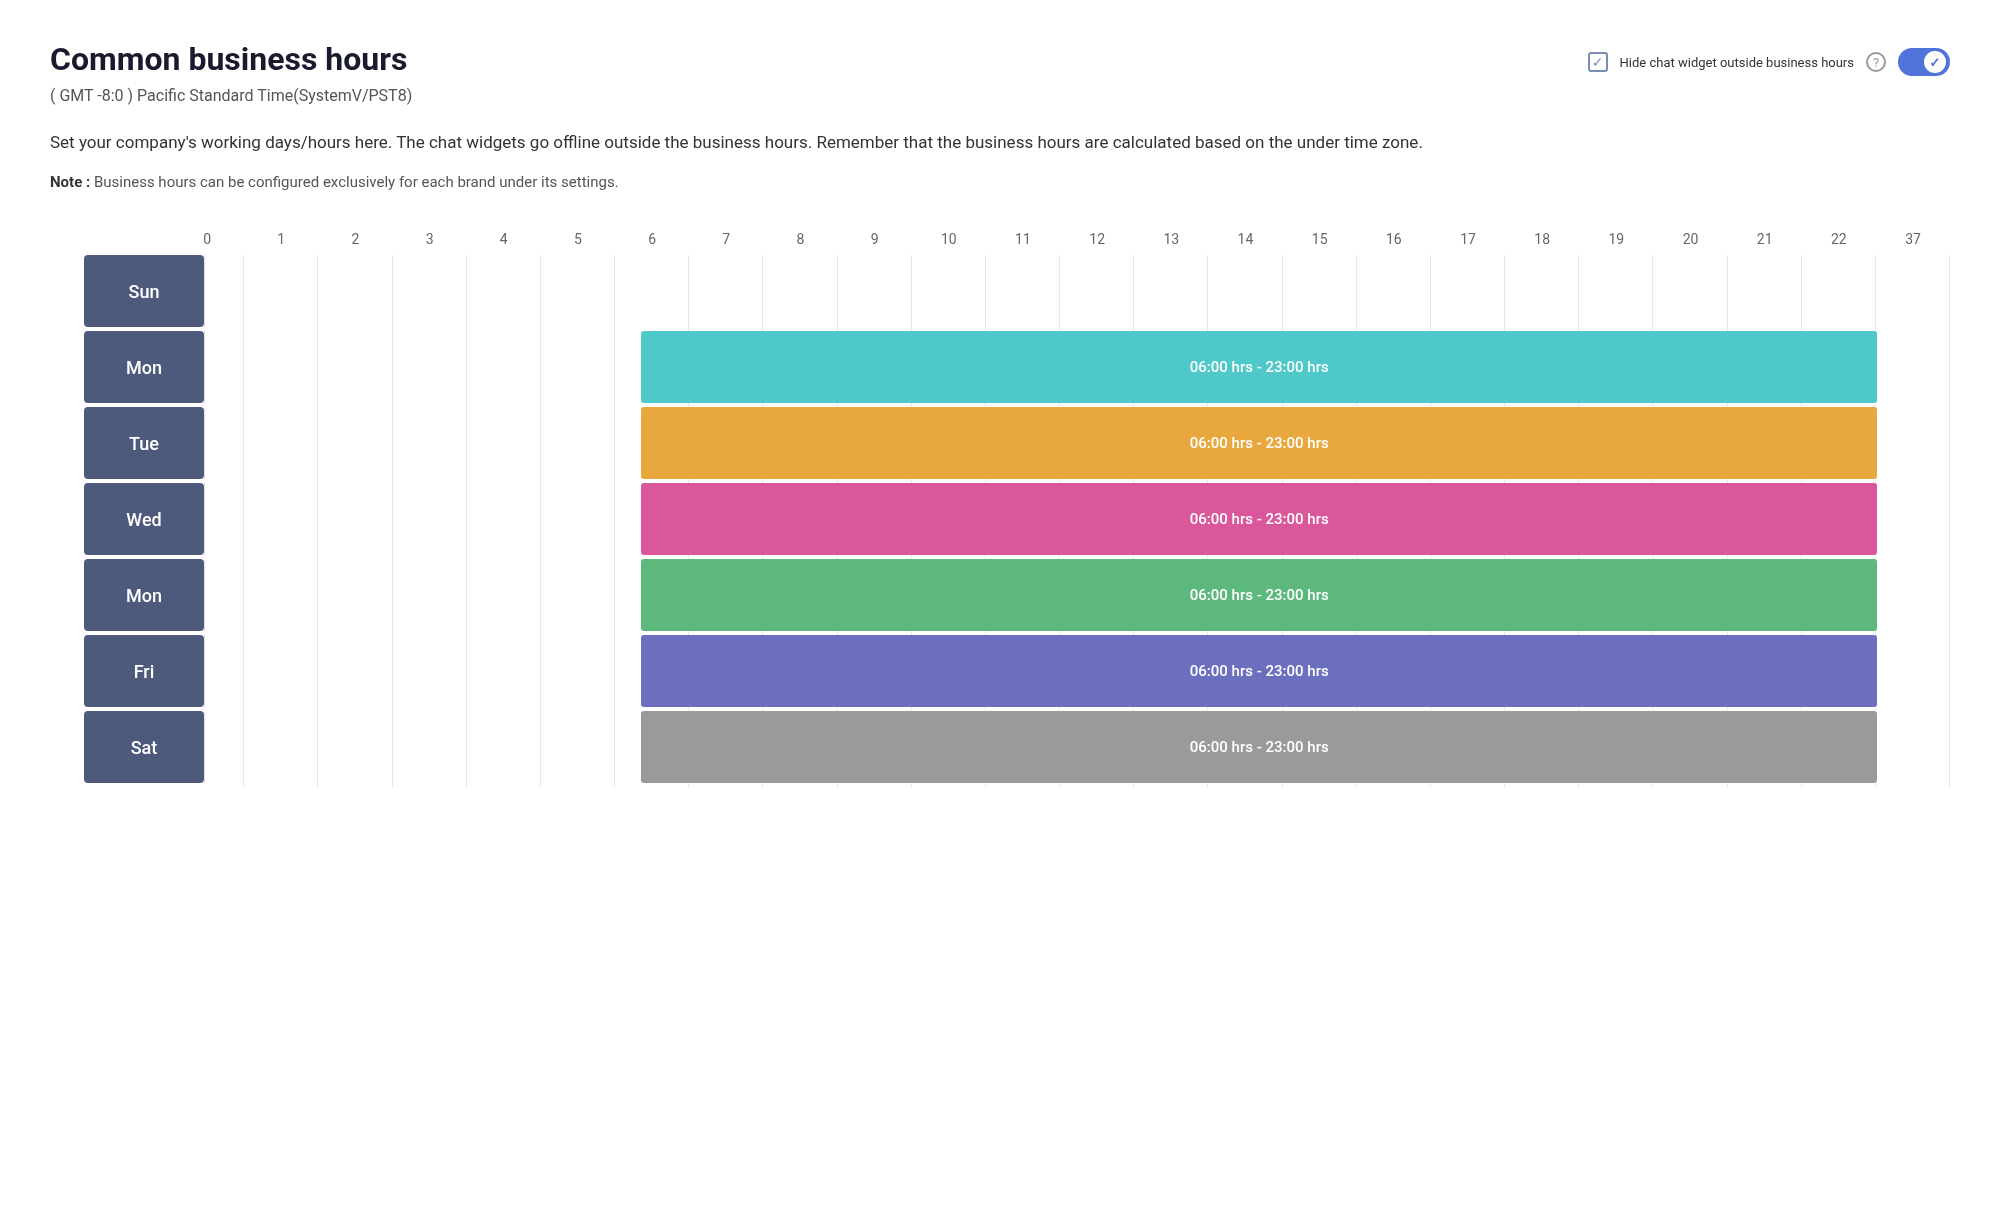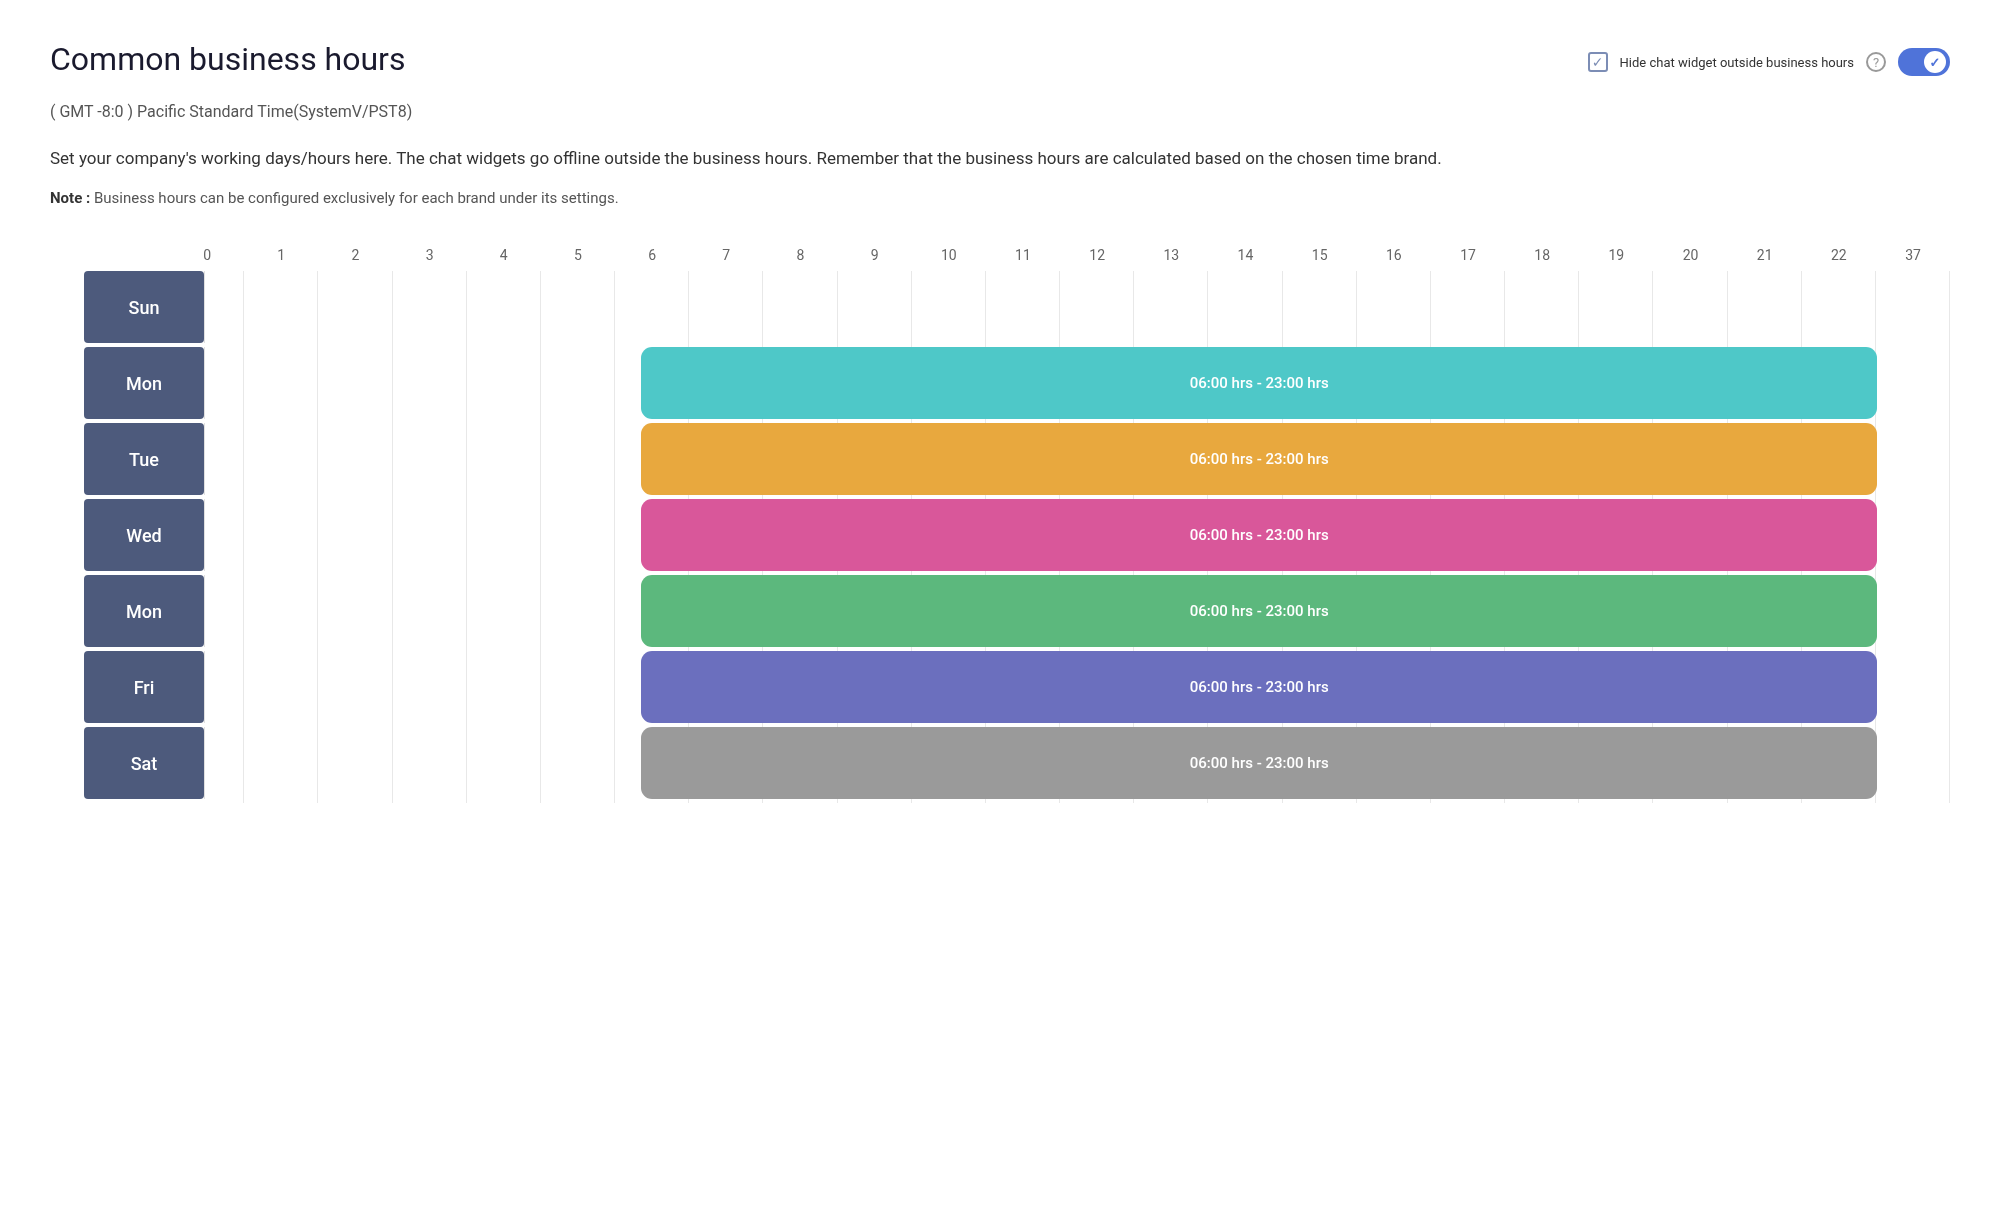--- a/index.html
+++ b/index.html
@@ -12,23 +12,23 @@
       font-family: -apple-system, BlinkMacSystemFont, 'Segoe UI', Roboto, sans-serif;
       background: #fff;
       color: #333;
       padding: 40px 50px;
       width: 2000px;
       min-height: 1207px;
     }
 
     .page-title {
       font-size: 32px;
-      font-weight: 400;
+      font-weight: 700;
       color: #1a1a2e;
-      margin-bottom: 24px;
+      margin-bottom: 8px;
     }
 
     .timezone-label {
       font-size: 16px;
       color: #555;
       margin-bottom: 24px;
     }
 
     .description {
       font-size: 17px;
@@ -174,21 +174,21 @@
       flex: 1;
       position: relative;
       display: flex;
       align-items: center;
       border-left: 1px solid #e0e0e0;
     }
 
     .hour-bar {
       position: absolute;
       height: 100%;
-      border-radius: 11px;
+      border-radius: 3px;
       display: flex;
       align-items: center;
       justify-content: center;
       color: #fff;
       font-size: 15px;
       font-weight: 500;
       cursor: pointer;
     }
 
     
@@ -237,21 +237,21 @@
     <span class="hide-widget-label">Hide chat widget outside business hours</span>
     <div class="question-icon">?</div>
     <div class="toggle-switch">
       <div class="toggle-knob">
         <span class="toggle-check">✓</span>
       </div>
     </div>
   </div>
 </div>
 
-<p class="description">Set your company's working days/hours here. The chat widgets go offline outside the business hours. Remember that the business hours are calculated based on the chosen time brand.</p>
+<p class="description">Set your company's working days/hours here. The chat widgets go offline outside the business hours. Remember that the business hours are calculated based on the under time zone.</p>
 
 <p class="note-row">
   <strong>Note :</strong>
   <span>Business hours can be configured exclusively for each brand under its settings.</span>
 </p>
 
 <div class="chart-container">
 
   <div class="time-axis" id="time-axis-container">
       <div class="time-tick">0</div>

